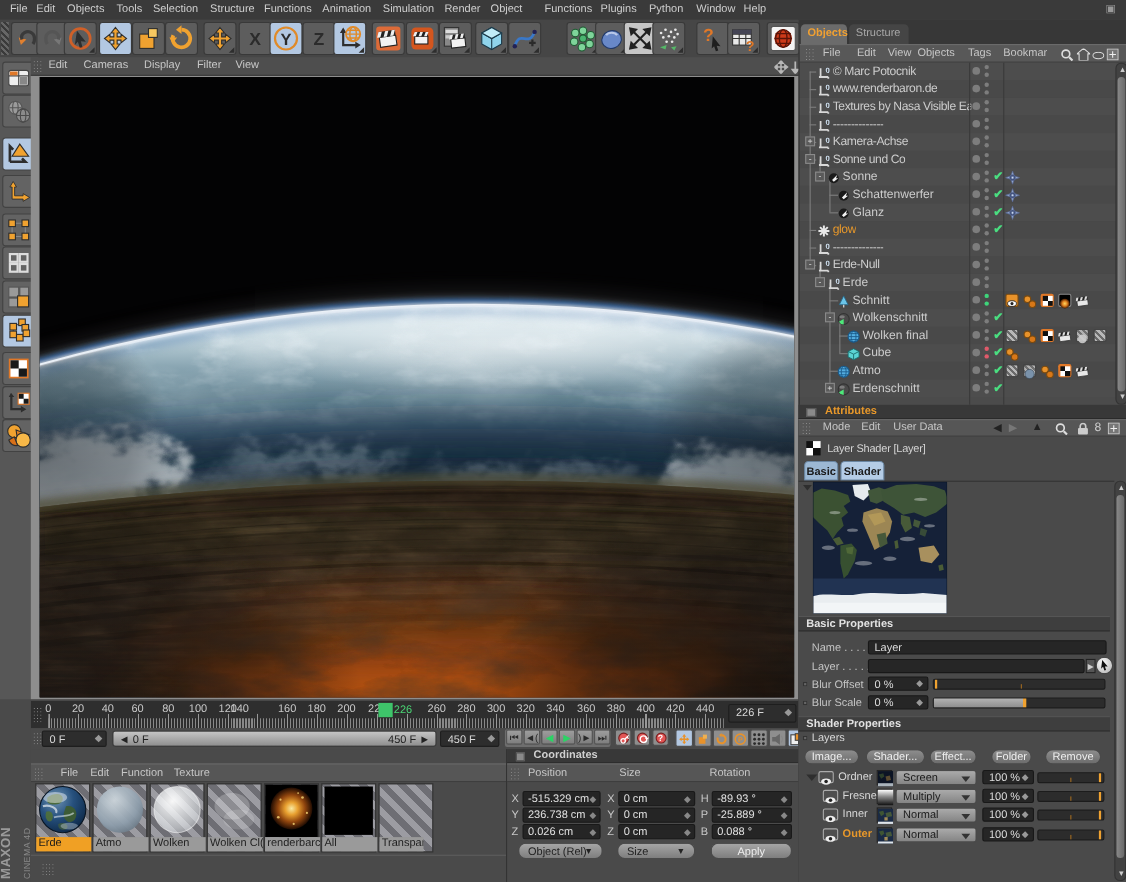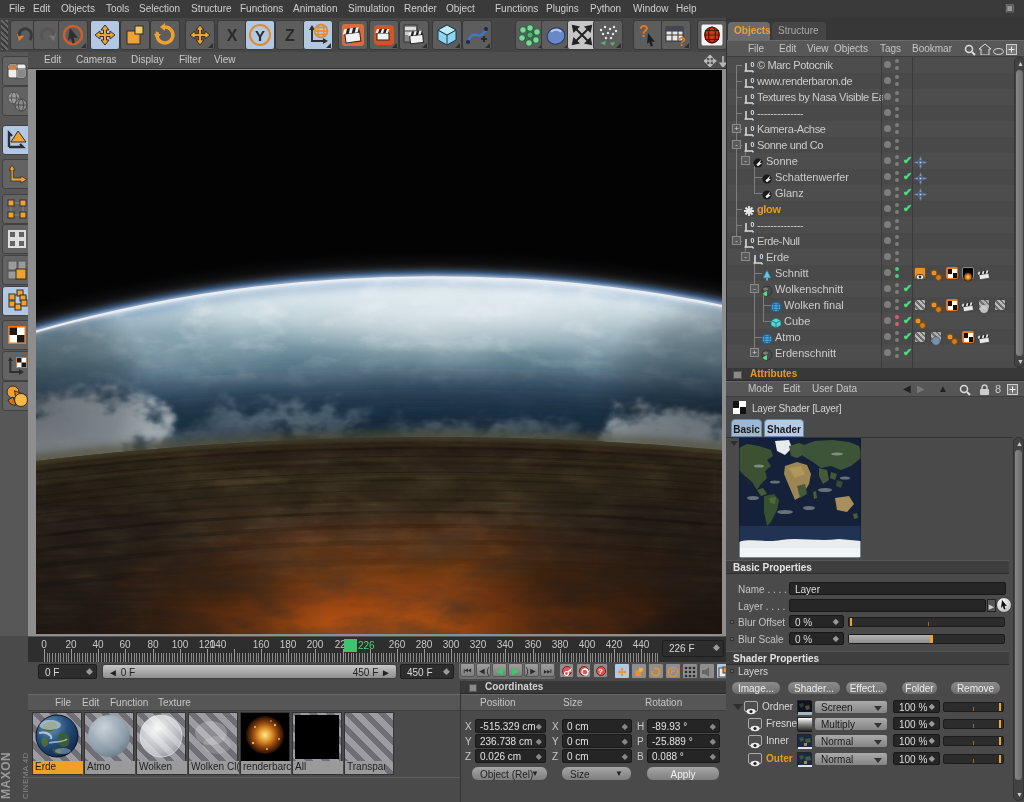--- a/index.html
+++ b/index.html
@@ -972,21 +972,21 @@
             <path d="M6.5,0.5 L8,5 L13,6.5 L8,8 L6.5,12.5 L5,8 L0,6.5 L5,5 Z"></path>
             <circle cx="6.5" cy="6.5" r="2.6" fill="#3a4a74"></circle>
             <circle cx="6.5" cy="6.5" r="1.2" fill="#c8d8f0"></circle>
           </g>
         </svg></div>
       <div class="tline" style="left:9px;top:169px;width:6px;height:1px"></div>
       <div style="position:absolute;left:16px;top:163px"><svg width="12" height="12" viewBox="0 0 12 12">
           <path d="M6,1 L6,11 M1,6 L11,6 M2.5,2.5 L9.5,9.5 M9.5,2.5 L2.5,9.5" stroke="#e8e8e8" stroke-width="1.8"></path>
           <circle cx="6" cy="6" r="2" fill="#e8e8e8"></circle>
         </svg></div>
-      <div style="position:absolute;left:30px;top:163px;font-size:11px;color:#e8982a;white-space:nowrap;overflow:hidden;max-width:126px;letter-spacing:-0.35px;font-weight:bold">glow</div>
+      <div style="position:absolute;left:30px;top:163px;font-size:11px;color:#e8982a;white-space:nowrap;overflow:hidden;max-width:126px;letter-spacing:-0.35px;font-weight:normal">glow</div>
       <div class="bigdot" style="left:157px;top:165px"></div>
       <div class="sdot" style="left:168px;top:163px;background:#7d7d7d"></div>
       <div class="sdot" style="left:168px;top:170px;background:#7d7d7d"></div>
       <div class="chk" style="left:176px;top:162px">✔</div>
       <div class="tline" style="left:9px;top:185px;width:6px;height:1px"></div>
       <div style="position:absolute;left:16px;top:179px"><svg width="12" height="12" viewBox="0 0 12 12">
           <path d="M3,2 L3,10 L10,10 M3,10 l-1.5,0 M10,10 l0,1.5" stroke="#d8d8d8" stroke-width="1.6" fill="none"></path>
           <text x="7.5" y="6" font-size="7" font-weight="bold" fill="#cfe0f0" font-family="Liberation Sans">0</text>
         </svg></div>
       <div style="position:absolute;left:30px;top:179px;font-size:11px;color:#cccccc;white-space:nowrap;overflow:hidden;max-width:126px;letter-spacing:-0.35px">--------------</div>

